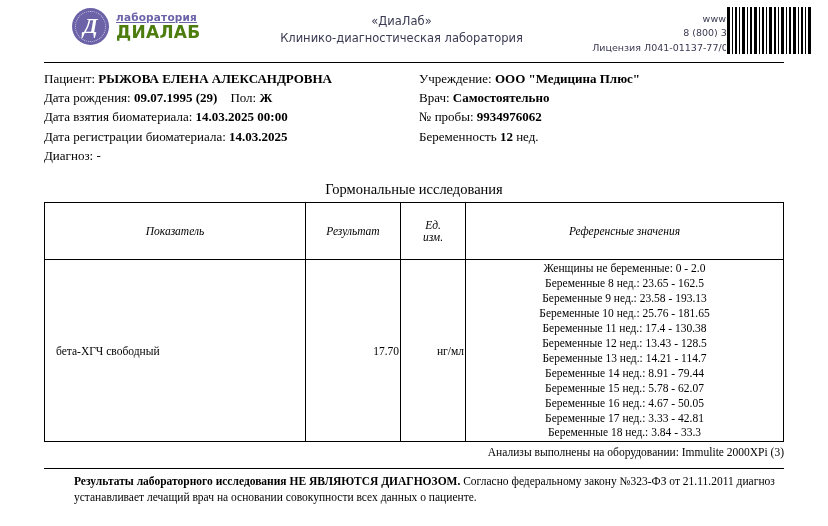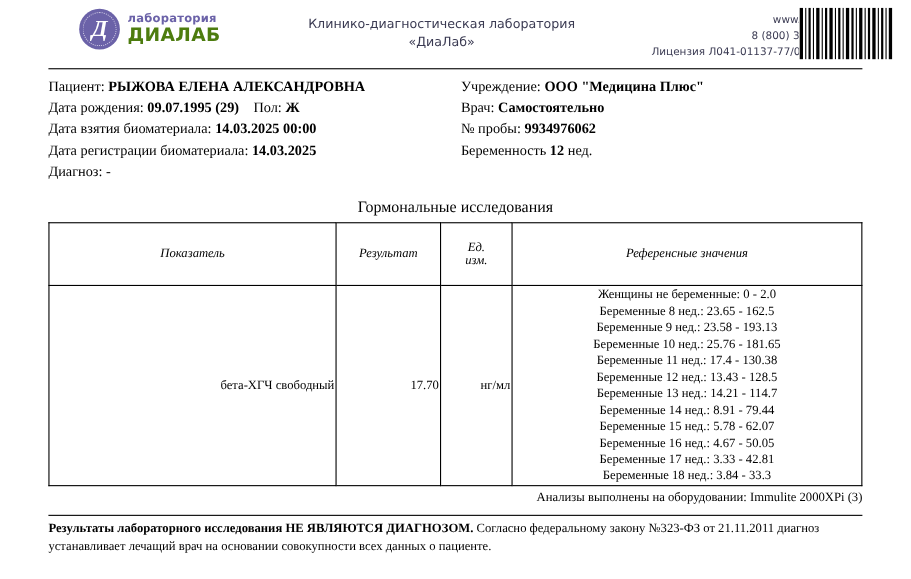--- a/index.html
+++ b/index.html
@@ -69,20 +69,21 @@
   .logo-words {
     margin-left: 7px;
     line-height: 1;
   }
   .logo-top {
     font-family: "DejaVu Sans", sans-serif;
     font-weight: bold;
     font-size: 10.5px;
     color: #6b62a8;
     letter-spacing: 0.2px;
+    text-decoration: underline;
   }
   .logo-bottom {
     font-family: "DejaVu Sans", sans-serif;
     font-weight: bold;
     font-size: 17px;
     color: #4d7c0f;
     letter-spacing: 0.3px;
     margin-top: 1px;
   }
   .header-center {
@@ -159,21 +160,21 @@
     padding: 16px;
   }
   .col-name { width: 261px; }
   .col-res  { width: 95px;  }
   .col-unit { width: 65px;  }
   .col-ref  { width: auto;  }
 
   td.cell-name {
     font-size: 11.5px;
     padding-left: 11px;
-    text-align: right;
+    text-align: left;
   }
   td.cell-res, td.cell-unit {
     font-size: 11.5px;
     text-align: right;
   }
   td.cell-ref {
     text-align: center;
     font-size: 11.5px;
     line-height: 1.3;
     padding: 1px 4px;
@@ -189,20 +190,21 @@
   }
   .disclaimer-rule {
     border: none;
     border-top: 1px solid #000;
     margin: 7px 0 4px 0;
   }
   .disclaimer {
     font-size: 11.5px;
     line-height: 1.45;
     text-align: left;
+    margin-left: 30px;
   }
   .disclaimer .b { font-weight: bold; }
 </style>
 </head>
 <body>
 
 <div class="page">
 
   <div class="header">
 
@@ -210,22 +212,22 @@
       <div class="logo-mark">
         <span>Д</span>
       </div>
       <div class="logo-words">
         <div class="logo-top">лаборатория</div>
         <div class="logo-bottom">ДИАЛАБ</div>
       </div>
     </div>
 
     <div class="header-center">
+      <div>«ДиаЛаб»</div>
       <div>Клинико-диагностическая лаборатория</div>
-      <div>«ДиаЛаб»</div>
     </div>
 
     <div class="header-right">
       <div>www.dialab.ru</div>
       <div>8 (800) 301-50-80</div>
       <div>Лицензия Л041-01137-77/00322610</div>
     </div>
 
     <svg class="barcode" viewBox="0 0 88 47" preserveAspectRatio="none">
       <rect x="0" y="0" width="88" height="47" fill="#ffffff"></rect>

